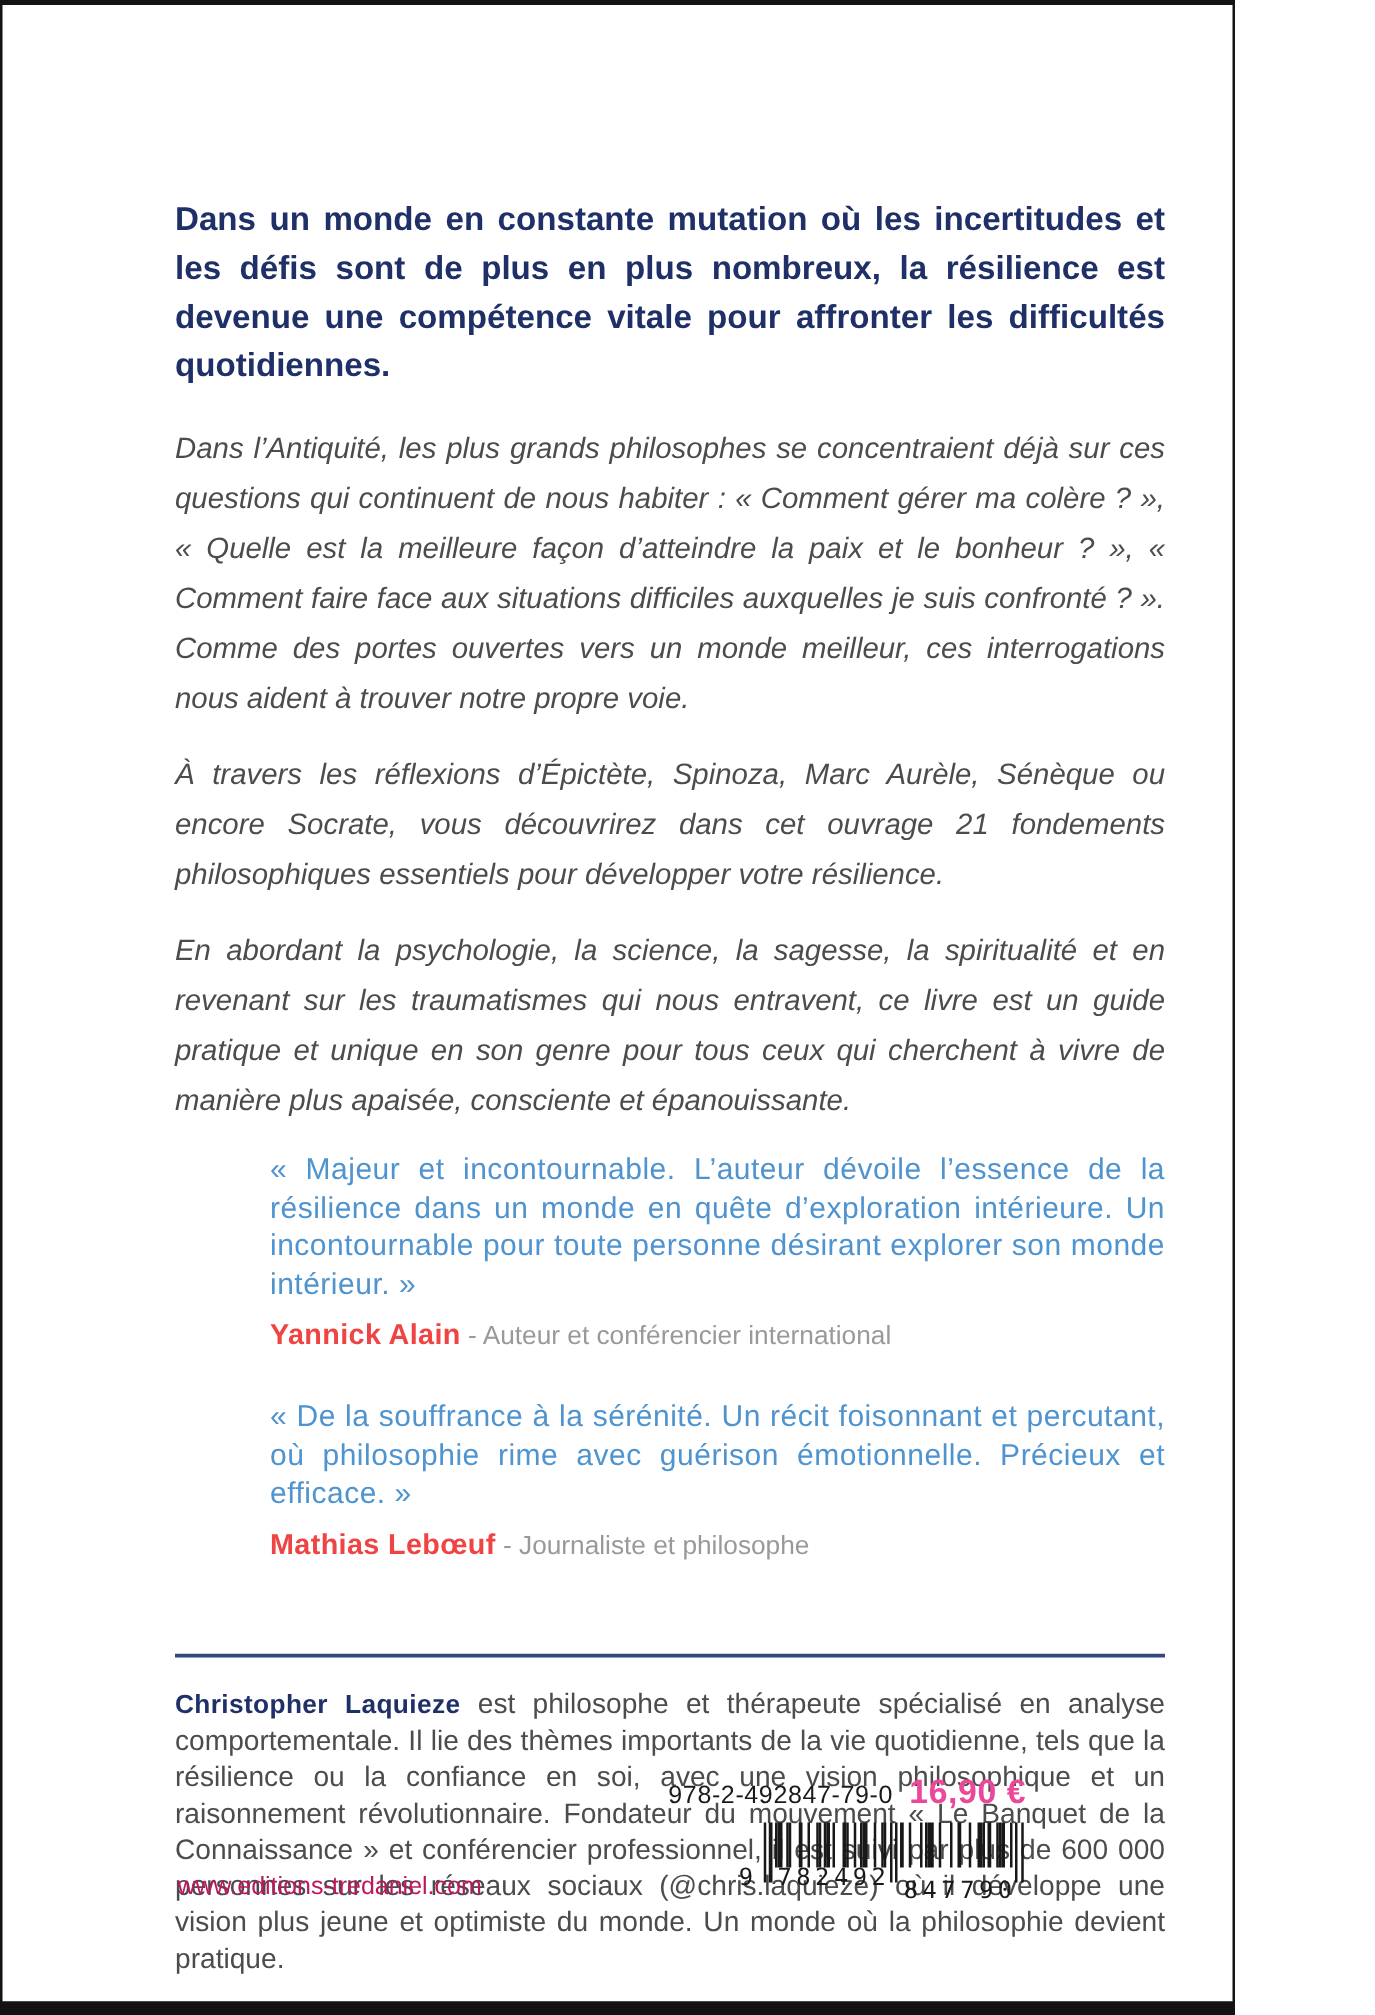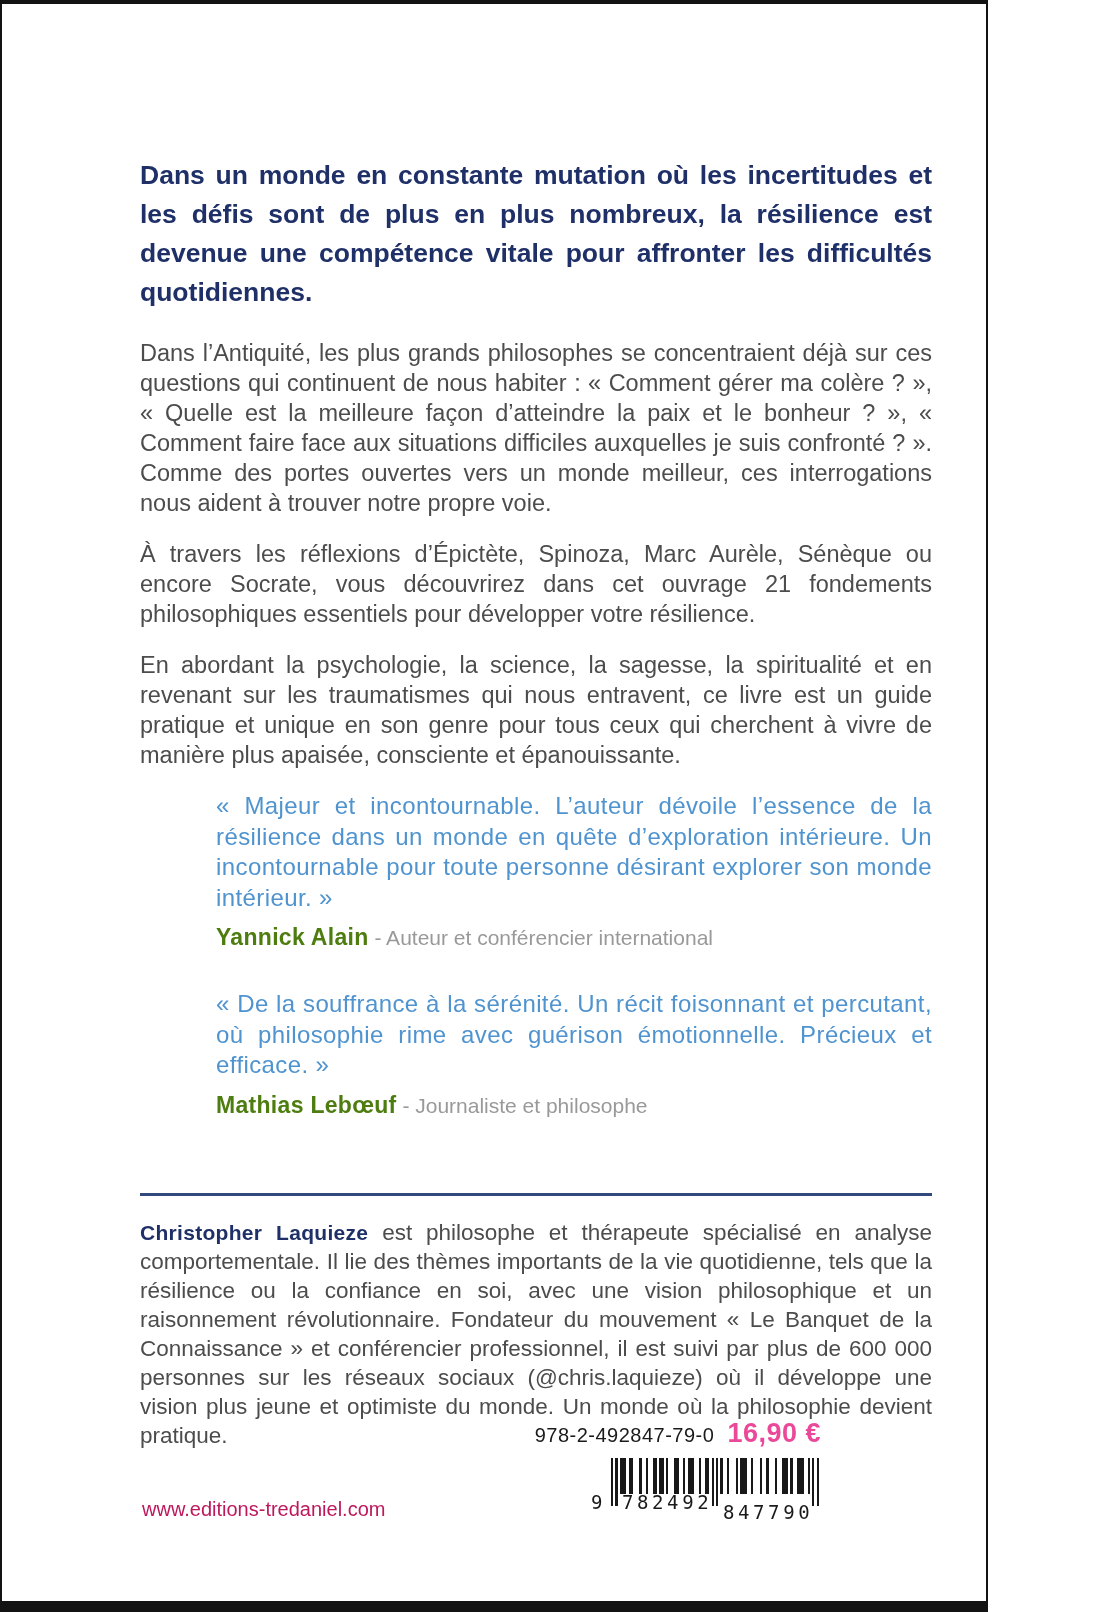--- a/index.html
+++ b/index.html
@@ -31,41 +31,42 @@
     color:var(--navy);
     font-weight:bold;
     font-size:26.5px;
     line-height:39px;
     text-align:justify;
     margin-bottom:26px;
   }
   .body-p{
     color:var(--body);
     font-size:23.5px;
-    line-height:30px;
+    line-height:40px;
     text-align:justify;
     margin-bottom:21px;
+    font-style:italic;
   }
   .quotes{
     margin-left:76px;
   }
   .quote-text{
     color:var(--blue);
     font-size:24px;
     line-height:30.5px;
     letter-spacing:0.4px;
     text-align:justify;
   }
   .quote-attr{
     margin-top:11px;
     font-size:21px;
     color:var(--gray);
   }
   .quote-attr .name{
-    color:#4d7c0f;
+    color:#ef4444;
     font-weight:bold;
     font-size:23px;
     letter-spacing:0.3px;
   }
   .quote-block + .quote-block{margin-top:38px;}
   .divider{
     border:none;
     border-top:3px solid #33497e;
     margin-top:74px;
     margin-bottom:0;

